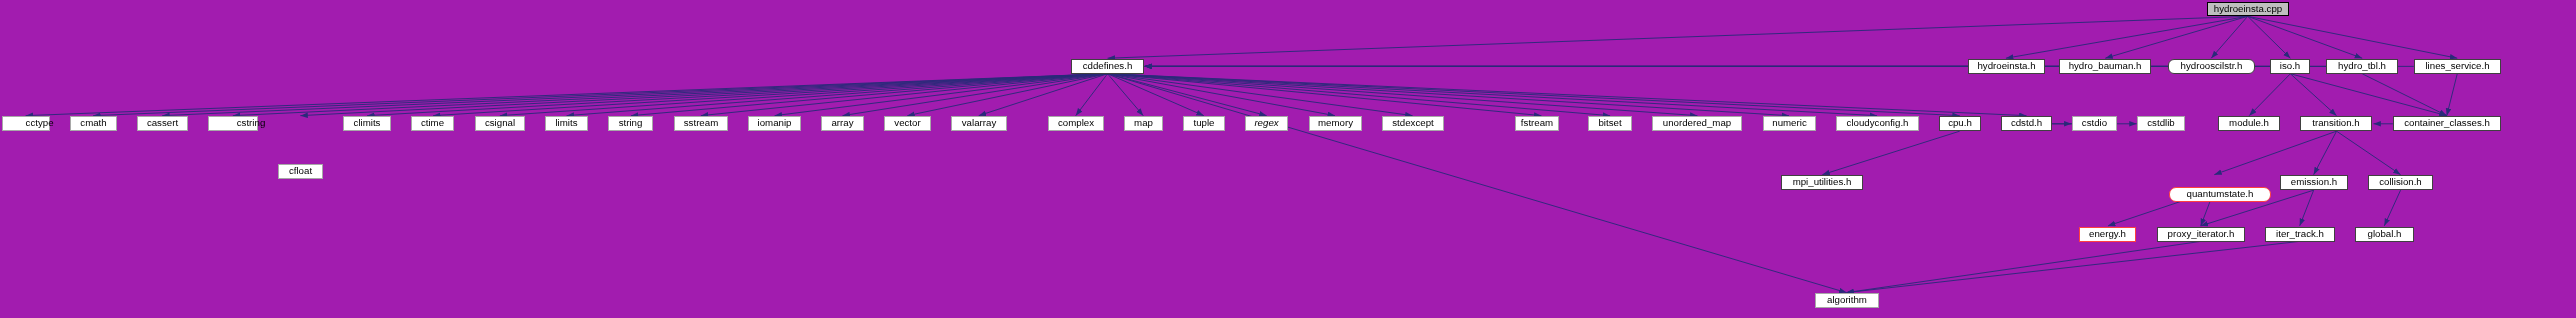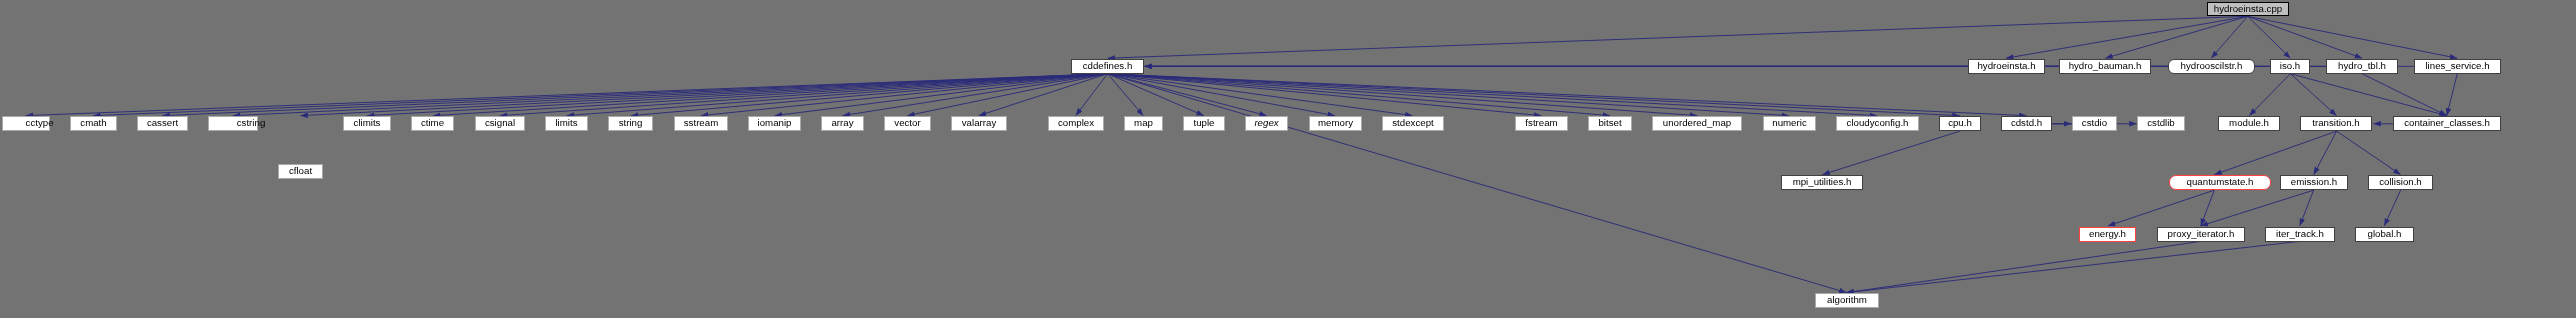--- a/index.html
+++ b/index.html
@@ -1,20 +1,20 @@
 <!DOCTYPE html>
 <html style="font-size:12.4px"><head>
 <meta charset="utf-8">
 <style>
   html,body{margin:0;padding:0;background:#ffffff;}
   #canvas{
     position:relative;
     width:2576px;
     height:319px;
-    background:#737373;
+    background:#a21caf;
     font-family:"Liberation Sans", sans-serif;
     overflow:hidden;
   }
   #edges{position:absolute;left:0;top:0;width:2576px;height:319px;}
   .node{
     position:absolute;
     box-sizing:border-box;
     display:flex;
     align-items:center;
     justify-content:center;
@@ -129,34 +129,34 @@
       <div class="node sys" style="left: 748px; top: 116px; width: 53px;">iomanip</div>
       <div class="node sys" style="left: 821px; top: 116px; width: 43px;">array</div>
       <div class="node sys" style="left: 884px; top: 116px; width: 47px;">vector</div>
       <div class="node sys" style="left: 951px; top: 116px; width: 56px;">valarray</div>
       <div class="node sys" style="left: 1048px; top: 116px; width: 56px;">complex</div>
       <div class="node sys" style="left: 1124px; top: 116px; width: 39px;">map</div>
       <div class="node sys" style="left: 1183px; top: 116px; width: 42px;">tuple</div>
       <div class="node sys" style="left: 1245px; top: 116px; width: 43px; font-style: italic;">regex</div>
       <div class="node sys" style="left: 1309px; top: 116px; width: 53px;">memory</div>
       <div class="node sys" style="left: 1382px; top: 116px; width: 62px;">stdexcept</div>
-      <div class="node sys" style="left: 1515px; top: 116px; width: 53px;">fstream</div>
+      <div class="node sys" style="left: 1515px; top: 116px; width: 44px;">fstream</div>
       <div class="node sys" style="left: 1588px; top: 116px; width: 44px;">bitset</div>
       <div class="node sys" style="left: 1652px; top: 116px; width: 90px;">unordered_map</div>
       <div class="node sys" style="left: 1763px; top: 116px; width: 53px;">numeric</div>
       <div class="node sys" style="left: 1836px; top: 116px; width: 83px;">cloudyconfig.h</div>
       <div class="node local" style="left: 1939px; top: 116px; width: 42px;">cpu.h</div>
       <div class="node local" style="left: 2001px; top: 116px; width: 51px;">cdstd.h</div>
       <div class="node sys" style="left: 2072px; top: 116px; width: 45px;">cstdio</div>
       <div class="node sys" style="left: 2137px; top: 116px; width: 48px;">cstdlib</div>
       <div class="node local" style="left: 2218px; top: 116px; width: 62px;">module.h</div>
       <div class="node local" style="left: 2300px; top: 116px; width: 72px;">transition.h</div>
       <div class="node local" style="left: 2393px; top: 116px; width: 108px;">container_classes.h</div>
       <div class="node local" style="left: 1781px; top: 175px; width: 82px;">mpi_utilities.h</div>
-      <div class="node highlight" style="left: 2169px; top: 175px; width: 102px; border-radius: 7px;">quantumstate.h</div>
+      <div class="node highlight" style="left: 2169px; top: 187px; width: 102px; border-radius: 7px;">quantumstate.h</div>
       <div class="node local" style="left: 2280px; top: 175px; width: 68px;">emission.h</div>
       <div class="node local" style="left: 2368px; top: 175px; width: 65px;">collision.h</div>
       <div class="node highlight" style="left: 2079px; top: 227px; width: 57px;">energy.h</div>
       <div class="node local" style="left: 2157px; top: 227px; width: 88px;">proxy_iterator.h</div>
       <div class="node local" style="left: 2265px; top: 227px; width: 70px;">iter_track.h</div>
       <div class="node local" style="left: 2355px; top: 227px; width: 59px;">global.h</div>
       <div class="node sys" style="left: 1815px; top: 293px; width: 64px;">algorithm</div>
     </div>
 </div>
 

